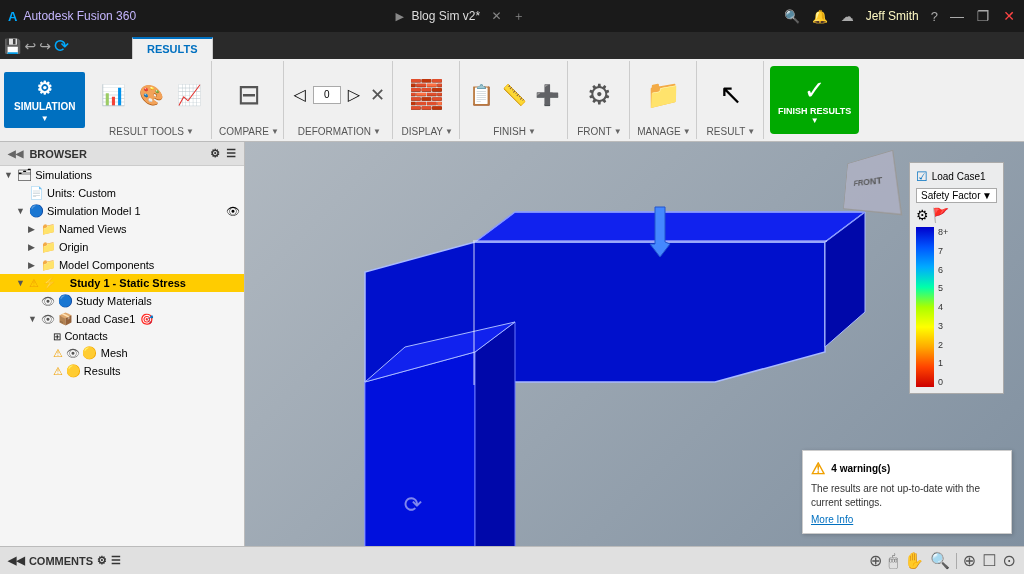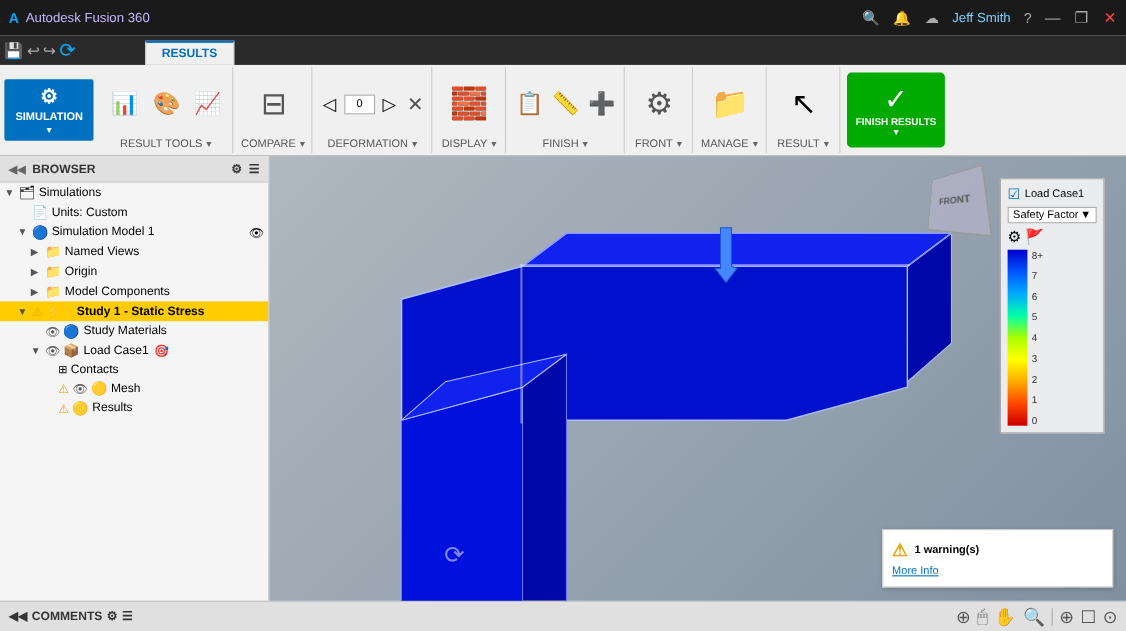--- a/index.html
+++ b/index.html
@@ -312,25 +312,31 @@
     .dropdown-arrow { font-size: 8px; color: #666; }
   </style>
 </head>
 <body>
 
 <div id="titlebar">
   <div class="left">
     <span class="app-icon">A</span>
     <span style="font-size:12px;color:#c4b5fd;">Autodesk Fusion 360</span>
   </div>
+  <div class="title">
+    <span style="color:#888;font-size:11px;">▶</span>
+    <span style="margin-left:4px;">Blog Sim v2*</span>
+    <span style="margin-left:8px;color:#888;">✕</span>
+    <span style="margin-left:8px;color:#888;">＋</span>
+  </div>
   <div class="right">
     <span style="color:#aaa;font-size:13px;cursor:pointer;">🔍</span>
     <span style="color:#aaa;font-size:13px;cursor:pointer;">🔔</span>
     <span style="color:#aaa;font-size:13px;cursor:pointer;">☁</span>
-    <span style="color:#7dd3fc;cursor:pointer;">Jeff Smith</span>
+    <span style="color:#fef9c3;cursor:pointer;">Jeff Smith</span>
     <span style="color:#aaa;cursor:pointer;font-size:13px;">?</span>
     <button class="win-btn">—</button>
     <button class="win-btn">❐</button>
     <button class="win-btn" style="color:#ff4444;">✕</button>
   </div>
 </div>
 
 <div id="ribbon">
 
   <div style="height:30px;background:#2a2a2a;display:flex;align-items:center;padding:0 4px;gap:3px;position:relative;">
@@ -630,22 +636,23 @@
           <span>2</span>
           <span>1</span>
           <span>0</span>
         </div>
       </div>
     </div>
 
     <div id="warning-box">
       <div class="warning-title">
         <span style="color:#f0a000;font-size:16px;">⚠</span>
-        <span>1 warning(s)</span>
-      </div>
+        <span>4 warning(s)</span>
+      </div>
+      <div class="warning-text">The results are not up-to-date with the current settings.</div>
       <a class="warning-link">More Info</a>
     </div>
   </div>
 </div>
 
 <div id="bottom-bar">
   <div id="bottom-left">
     <span style="cursor:pointer;">◀◀</span>
     <span>COMMENTS</span>
     <span style="cursor:pointer;">⚙</span>

